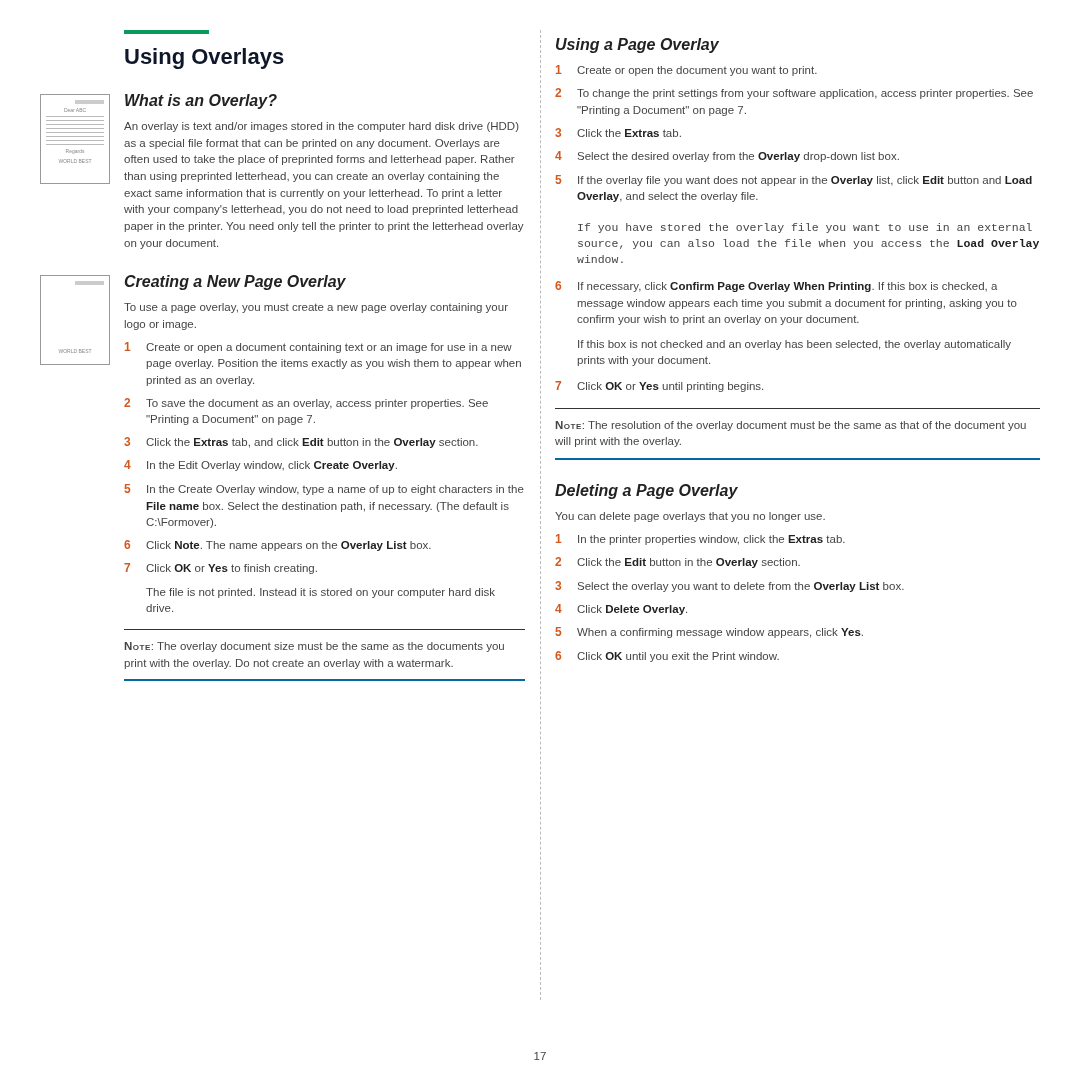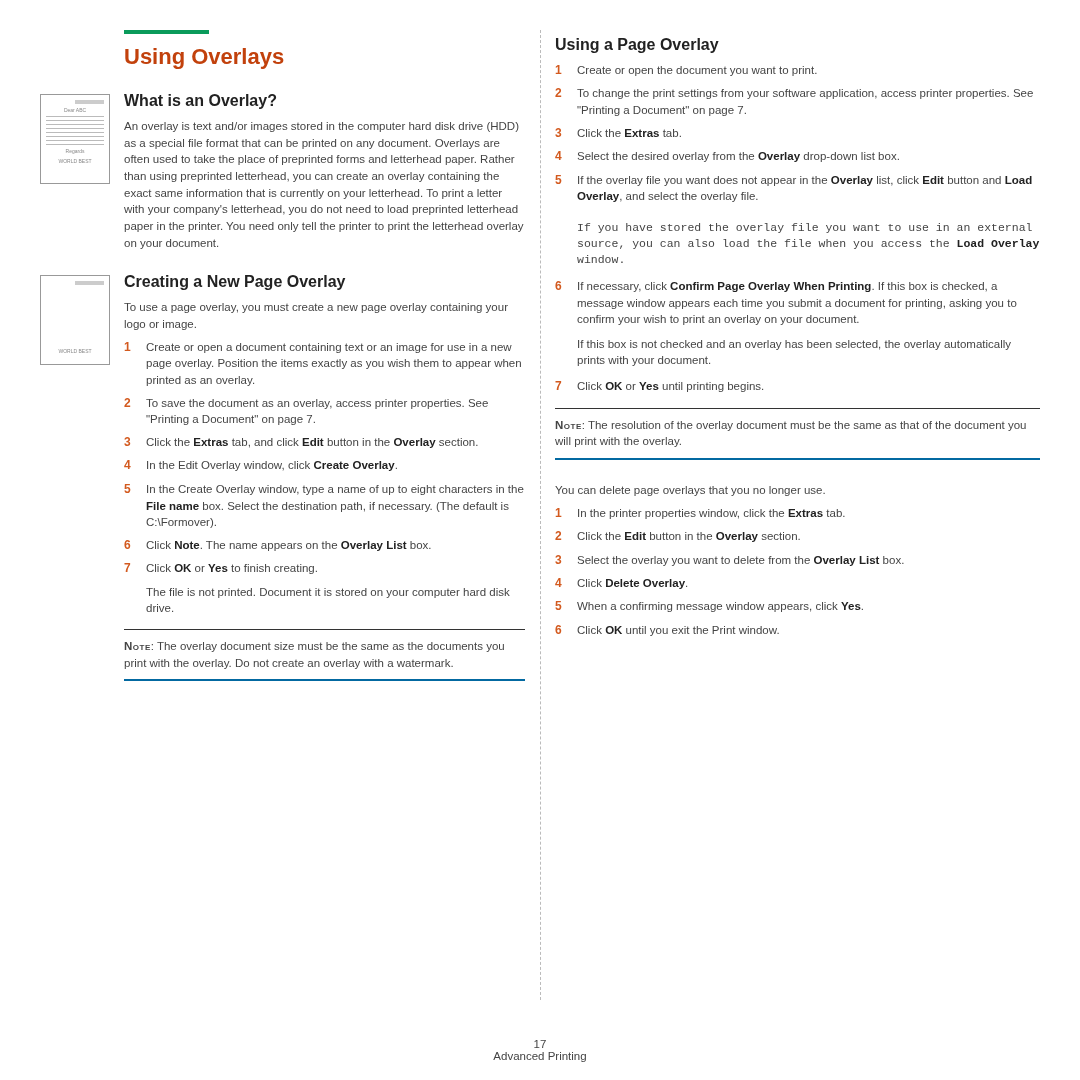--- a/index.html
+++ b/index.html
@@ -1,22 +1,22 @@
 <!DOCTYPE html>
 <html><head>
 <meta charset="utf-8">
 <style>
 * { margin: 0; padding: 0; box-sizing: border-box; }
 body { font-family: Verdana, Geneva, sans-serif; font-size: 11.5px; color: #333; background: #fff; width: 1080px; height: 1080px; position: relative; }
 .page { display: flex; padding: 30px 40px 20px 40px; gap: 30px; height: 1020px; }
 .column { flex: 1; position: relative; }
 .divider { position: absolute; top: 30px; bottom: 80px; left: 50%; border-left: 1px dashed #bbb; }
 .green-bar { height: 4px; background: #0a9b5b; width: 85px; margin-bottom: 10px; }
-h1 { font-size: 22px; font-weight: bold; color: #c2410c; margin-bottom: 22px; }
-h2 { font-size: 16px; font-weight: bold; color: #222; margin-bottom: 8px; margin-top: 6px; }
+h1 { font-size: 22px; font-weight: bold; color: #0f172a; margin-bottom: 22px; }
+h2 { font-size: 16px; font-weight: bold; color: #222; margin-bottom: 8px; margin-top: 6px; font-style: italic; }
 p { line-height: 1.4; margin-bottom: 4px; color: #444; }
 .body-text { margin-left: 0; line-height: 1.45; }
 .icon-box { width: 70px; height: 90px; border: 1px solid #999; background: #fff; flex-shrink: 0; position: relative; padding: 5px; }
 .icon-box .line { height: 1px; background: #bbb; margin: 3px 0; }
 .icon-box .label { font-size: 5px; color: #888; text-align: center; }
 .icon-box .hdr { height: 4px; width: 50%; background: #ccc; margin-left: auto; margin-bottom: 3px; }
 ol { list-style: none; margin-top: 6px; }
 ol li { display: flex; gap: 10px; margin-bottom: 6px; line-height: 1.45; }
 ol li .num { color: #d35a1f; font-weight: bold; font-size: 12px; flex-shrink: 0; width: 12px; }
 ol li .txt { flex: 1; color: #444; }
@@ -97,21 +97,21 @@
             </li>
           <li>
               <span class="num">6</span>
               <span class="txt">Click <b>Note</b>. The name appears on the <b>Overlay List</b> box.</span>
             </li>
           <li>
               <span class="num">7</span>
               <span class="txt">Click <b>OK</b> or <b>Yes</b> to finish creating.</span>
             </li>
         </ol>
-        <p class="sub-p">The file is not printed. Document it is stored on your computer hard disk drive.</p>
+        <p class="sub-p">The file is not printed. Instead it is stored on your computer hard disk drive.</p>
         <div class="note-box"><span class="label">Note</span><span>: The overlay document size must be the same as the documents you print with the overlay. Do not create an overlay with a watermark.</span></div>
       </div>
     </div>
   </div>
 
   <div class="column col-right">
     <div class="section">
       <h2>Using a Page Overlay</h2>
       <ol>
         <li>
@@ -145,20 +145,21 @@
         <li>
             <span class="num">7</span>
             <span class="txt">Click <b>OK</b> or <b>Yes</b> until printing begins.
         </span>
           </li>
       </ol>
       <div class="note-box"><span class="label">Note</span><span>: The resolution of the overlay document must be the same as that of the document you will print with the overlay.</span></div>
     </div>
 
     <div class="section">
+      <h2>Deleting a Page Overlay</h2>
       <p class="body-text">You can delete page overlays that you no longer use.</p>
       <ol>
         <li>
             <span class="num">1</span>
             <span class="txt">In the printer properties window, click the <b>Extras</b> tab.</span>
           </li>
         <li>
             <span class="num">2</span>
             <span class="txt">Click the <b>Edit</b> button in the <b>Overlay</b> section.</span>
           </li>
@@ -180,14 +181,13 @@
           </li>
       </ol>
     </div>
   </div>
 </div>
 
 <div class="divider"></div>
 
 <div class="footer">
   <div>17</div>
-  <div>Advanced Printing</div>
 </div>
 
 </body></html>

